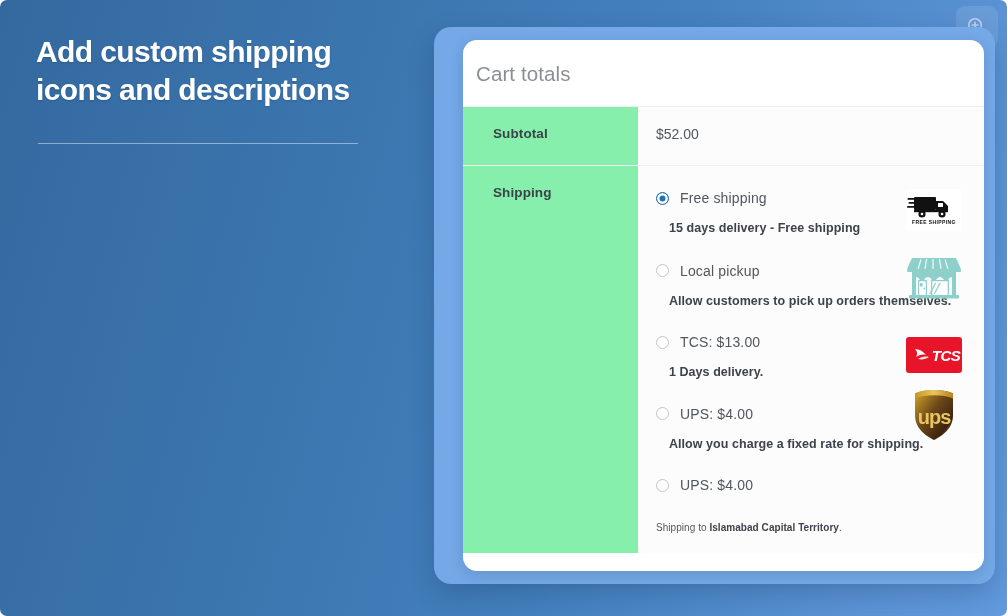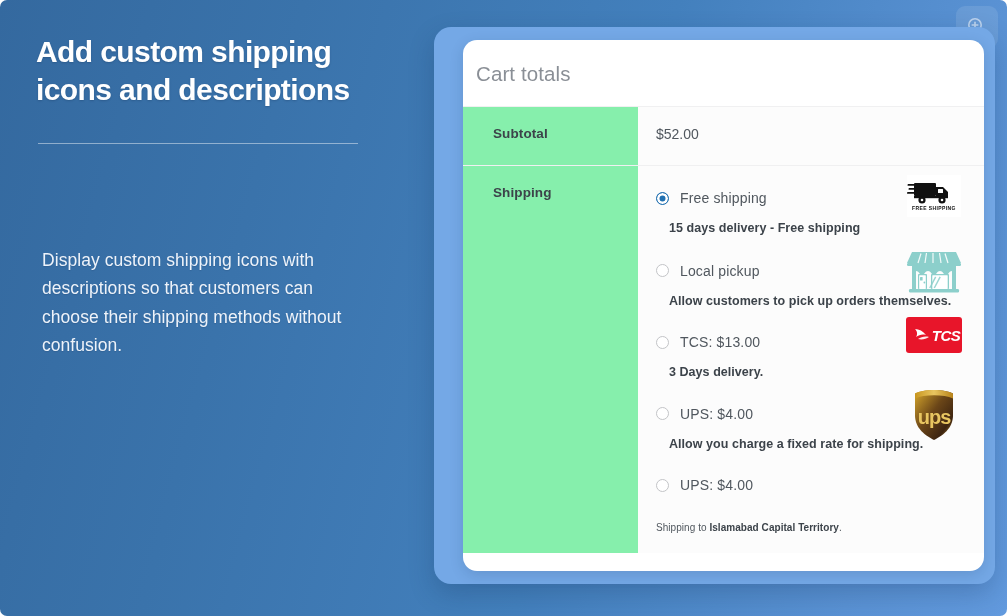--- a/index.html
+++ b/index.html
@@ -182,21 +182,21 @@
     color: #3c434a;
     letter-spacing: 0.05px;
     line-height: 1.4;
   }
   .ship-icon {
     position: absolute;
     right: 4px;
     width: 56px;
     height: 56px;
     display: flex;
-    align-items: flex-start;
+    align-items: flex-end;
     justify-content: center;
   }
   .ship-icon svg { display: block; }
 
   
   .icon-free   { top: -10px; }
   .icon-pickup { top: -14px; }
   .icon-tcs    { top: -12px; }
   .icon-ups    { top: -14px; }
 
@@ -217,21 +217,20 @@
 <body>
 
 <div class="canvas">
 
   <div class="left-panel">
     <h1 class="headline">
       <span class="line">Add custom shipping</span>
       <span class="line">icons and descriptions</span>
     </h1>
     <div class="divider"></div>
-    <p class="body-copy">Display custom shipping icons with descriptions so that customers can choose their shipping methods without confusion.</p>
   </div>
 
   <div class="zoom-badge">
     <span>
       <svg width="22" height="22" viewBox="0 0 22 22" fill="none" stroke="#ffffff" stroke-width="1.6">
         <circle cx="9" cy="9" r="6.2"></circle>
         <line x1="9" y1="6.2" x2="9" y2="11.8" stroke-linecap="round"></line>
         <line x1="6.2" y1="9" x2="11.8" y2="9" stroke-linecap="round"></line>
         <line x1="13.6" y1="13.6" x2="19" y2="19" stroke-linecap="round"></line>
       </svg>
@@ -336,21 +335,21 @@
                 </div>
               </li>
 
               <div class="sp-gap-b"></div>
 
               <li class="ship-item">
                 <div class="ship-row">
                   <span class="radio"></span>
                   <span class="ship-label">TCS: $13.00</span>
                 </div>
-                <p class="ship-desc">3 Days delivery.</p>
+                <p class="ship-desc">1 Days delivery.</p>
                 <div class="ship-icon icon-tcs">
                   <svg width="56" height="36" viewBox="0 0 56 36">
                     <rect x="0" y="0" width="56" height="36" rx="3" fill="#e8152a"></rect>
                     <g fill="#ffffff">
                       <path d="M9 12c4 0 8 2 11 6-4-1-7 0-10 2 2-3 1-6-1-8z"></path>
                       <path d="M12 22c3-2 7-3 11-2-3 2-7 3-11 2z" opacity="0.9"></path>
                     </g>
                     <text x="40" y="24" text-anchor="middle" fill="#ffffff" font-family="Liberation Sans, sans-serif" font-size="15" font-weight="700" font-style="italic" letter-spacing="-0.5">TCS</text>
                   </svg>
                 </div>

